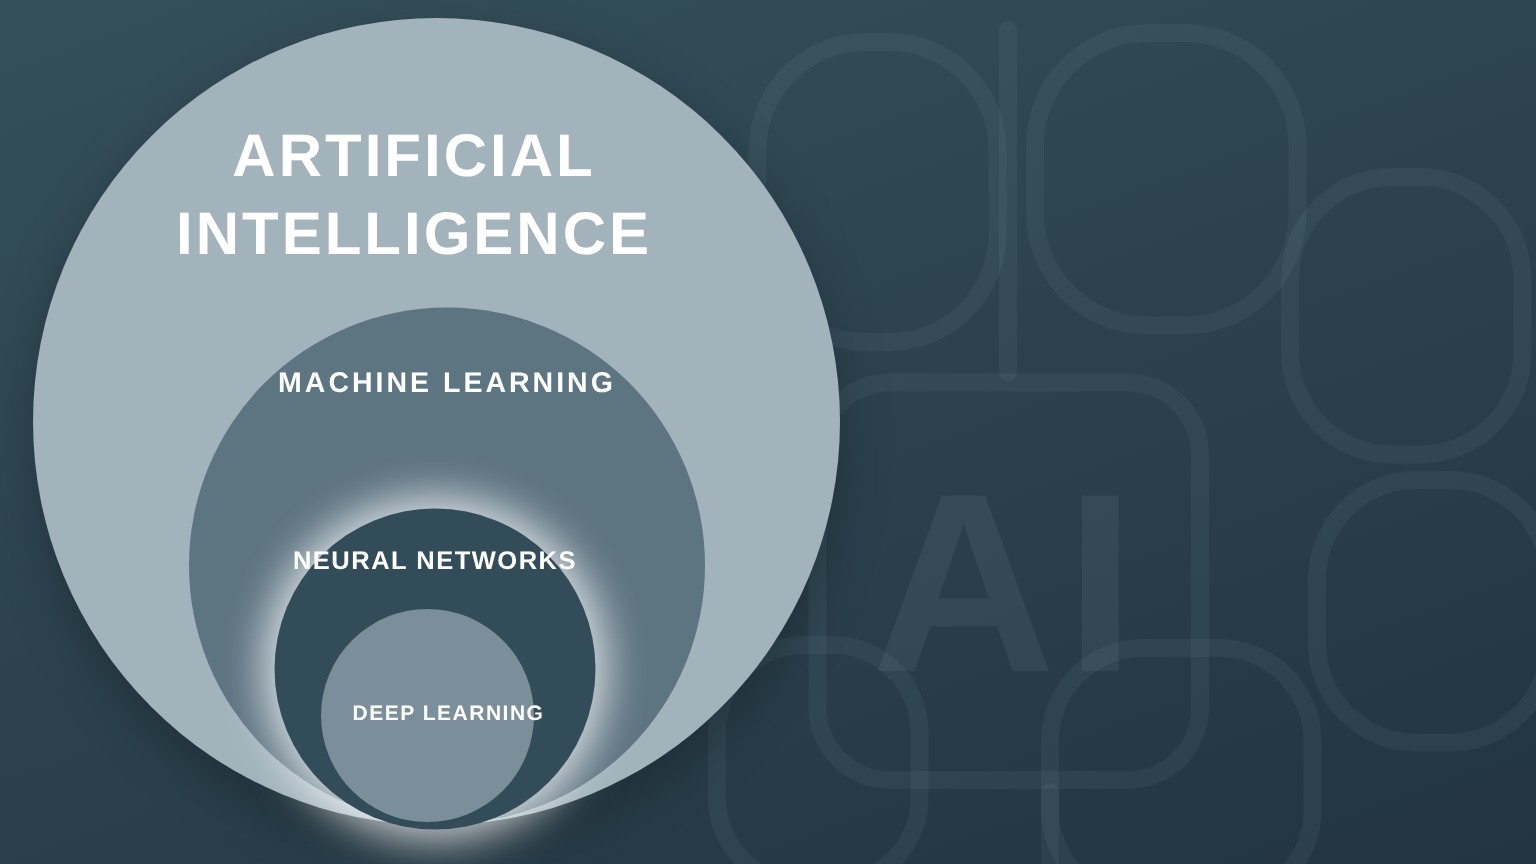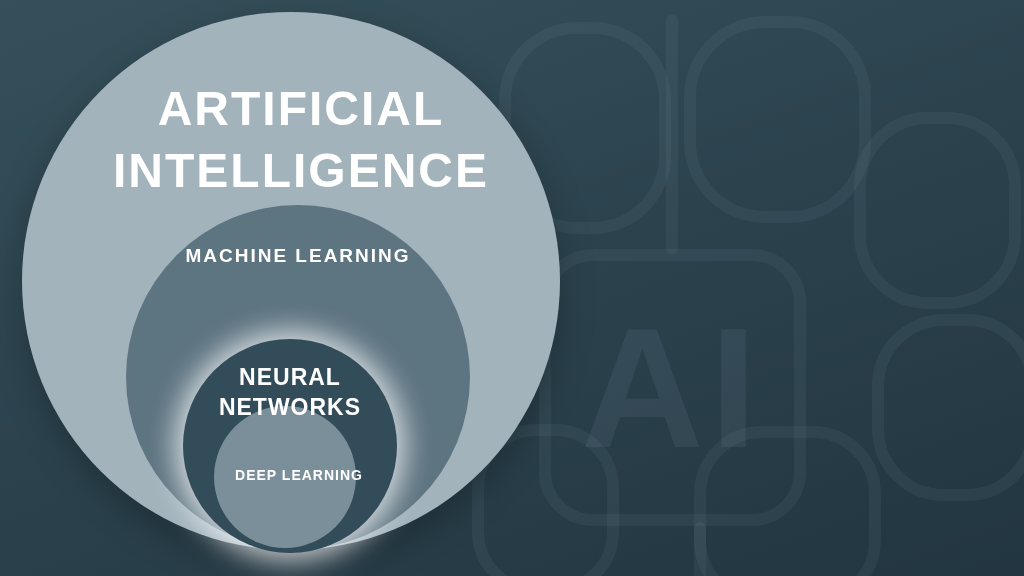--- a/index.html
+++ b/index.html
@@ -58,30 +58,30 @@
   .venn-label{
     position:absolute;
     color:var(--label-color);
     font-weight:800;
     text-align:center;
     line-height:1.3;
     z-index:5;
     letter-spacing:1px;
   }
   .label-ai{
-    left:91px;top:78px;width:420px;
-    font-size:48px;letter-spacing:2px;
+    left:66px;top:78px;width:420px;
+    font-size:40px;letter-spacing:2px;
   }
   .label-ml{
     left:148px;top:244px;width:300px;
     font-size:19px;letter-spacing:2px;
   }
   .label-nn{
     left:190px;top:363px;width:200px;
-    font-size:23px;
+    font-size:17px;
   }
   .label-dl{
     left:215px;top:466px;width:168px;
     font-size:14px;
   }
   .wm-stroke{
     fill:none;
     stroke:var(--watermark-stroke);
     stroke-opacity:0.08;
     stroke-width:12;

